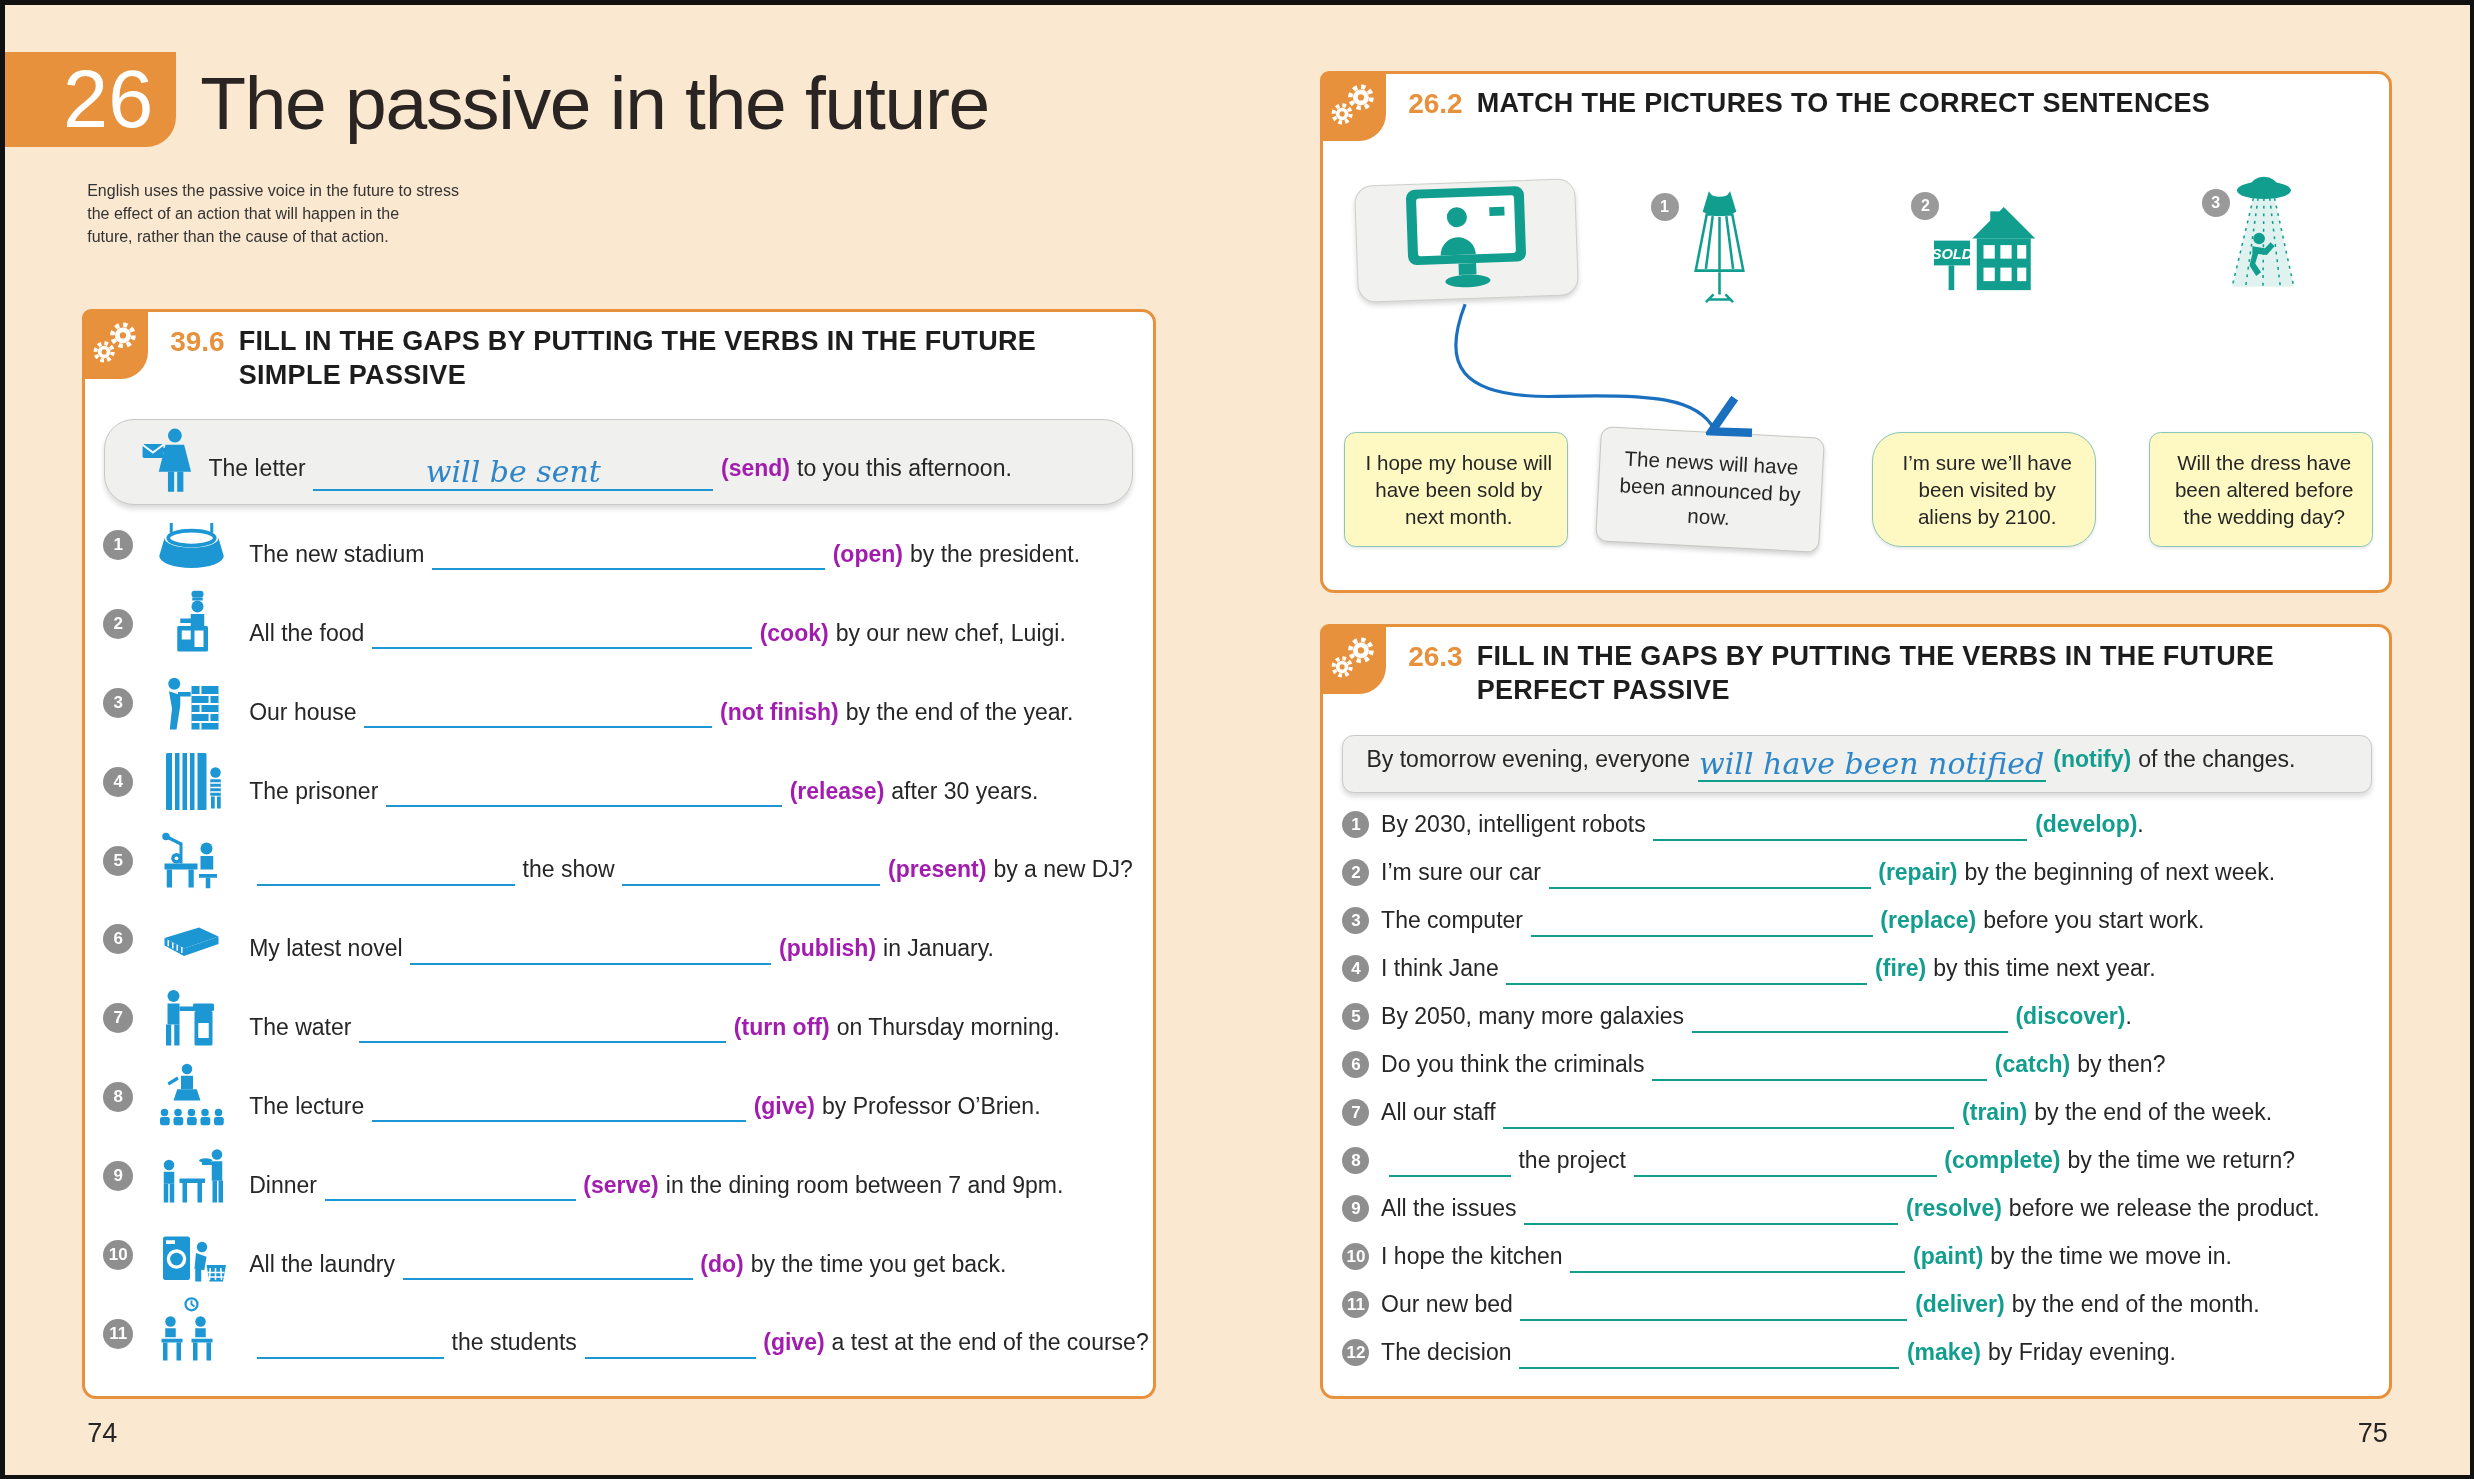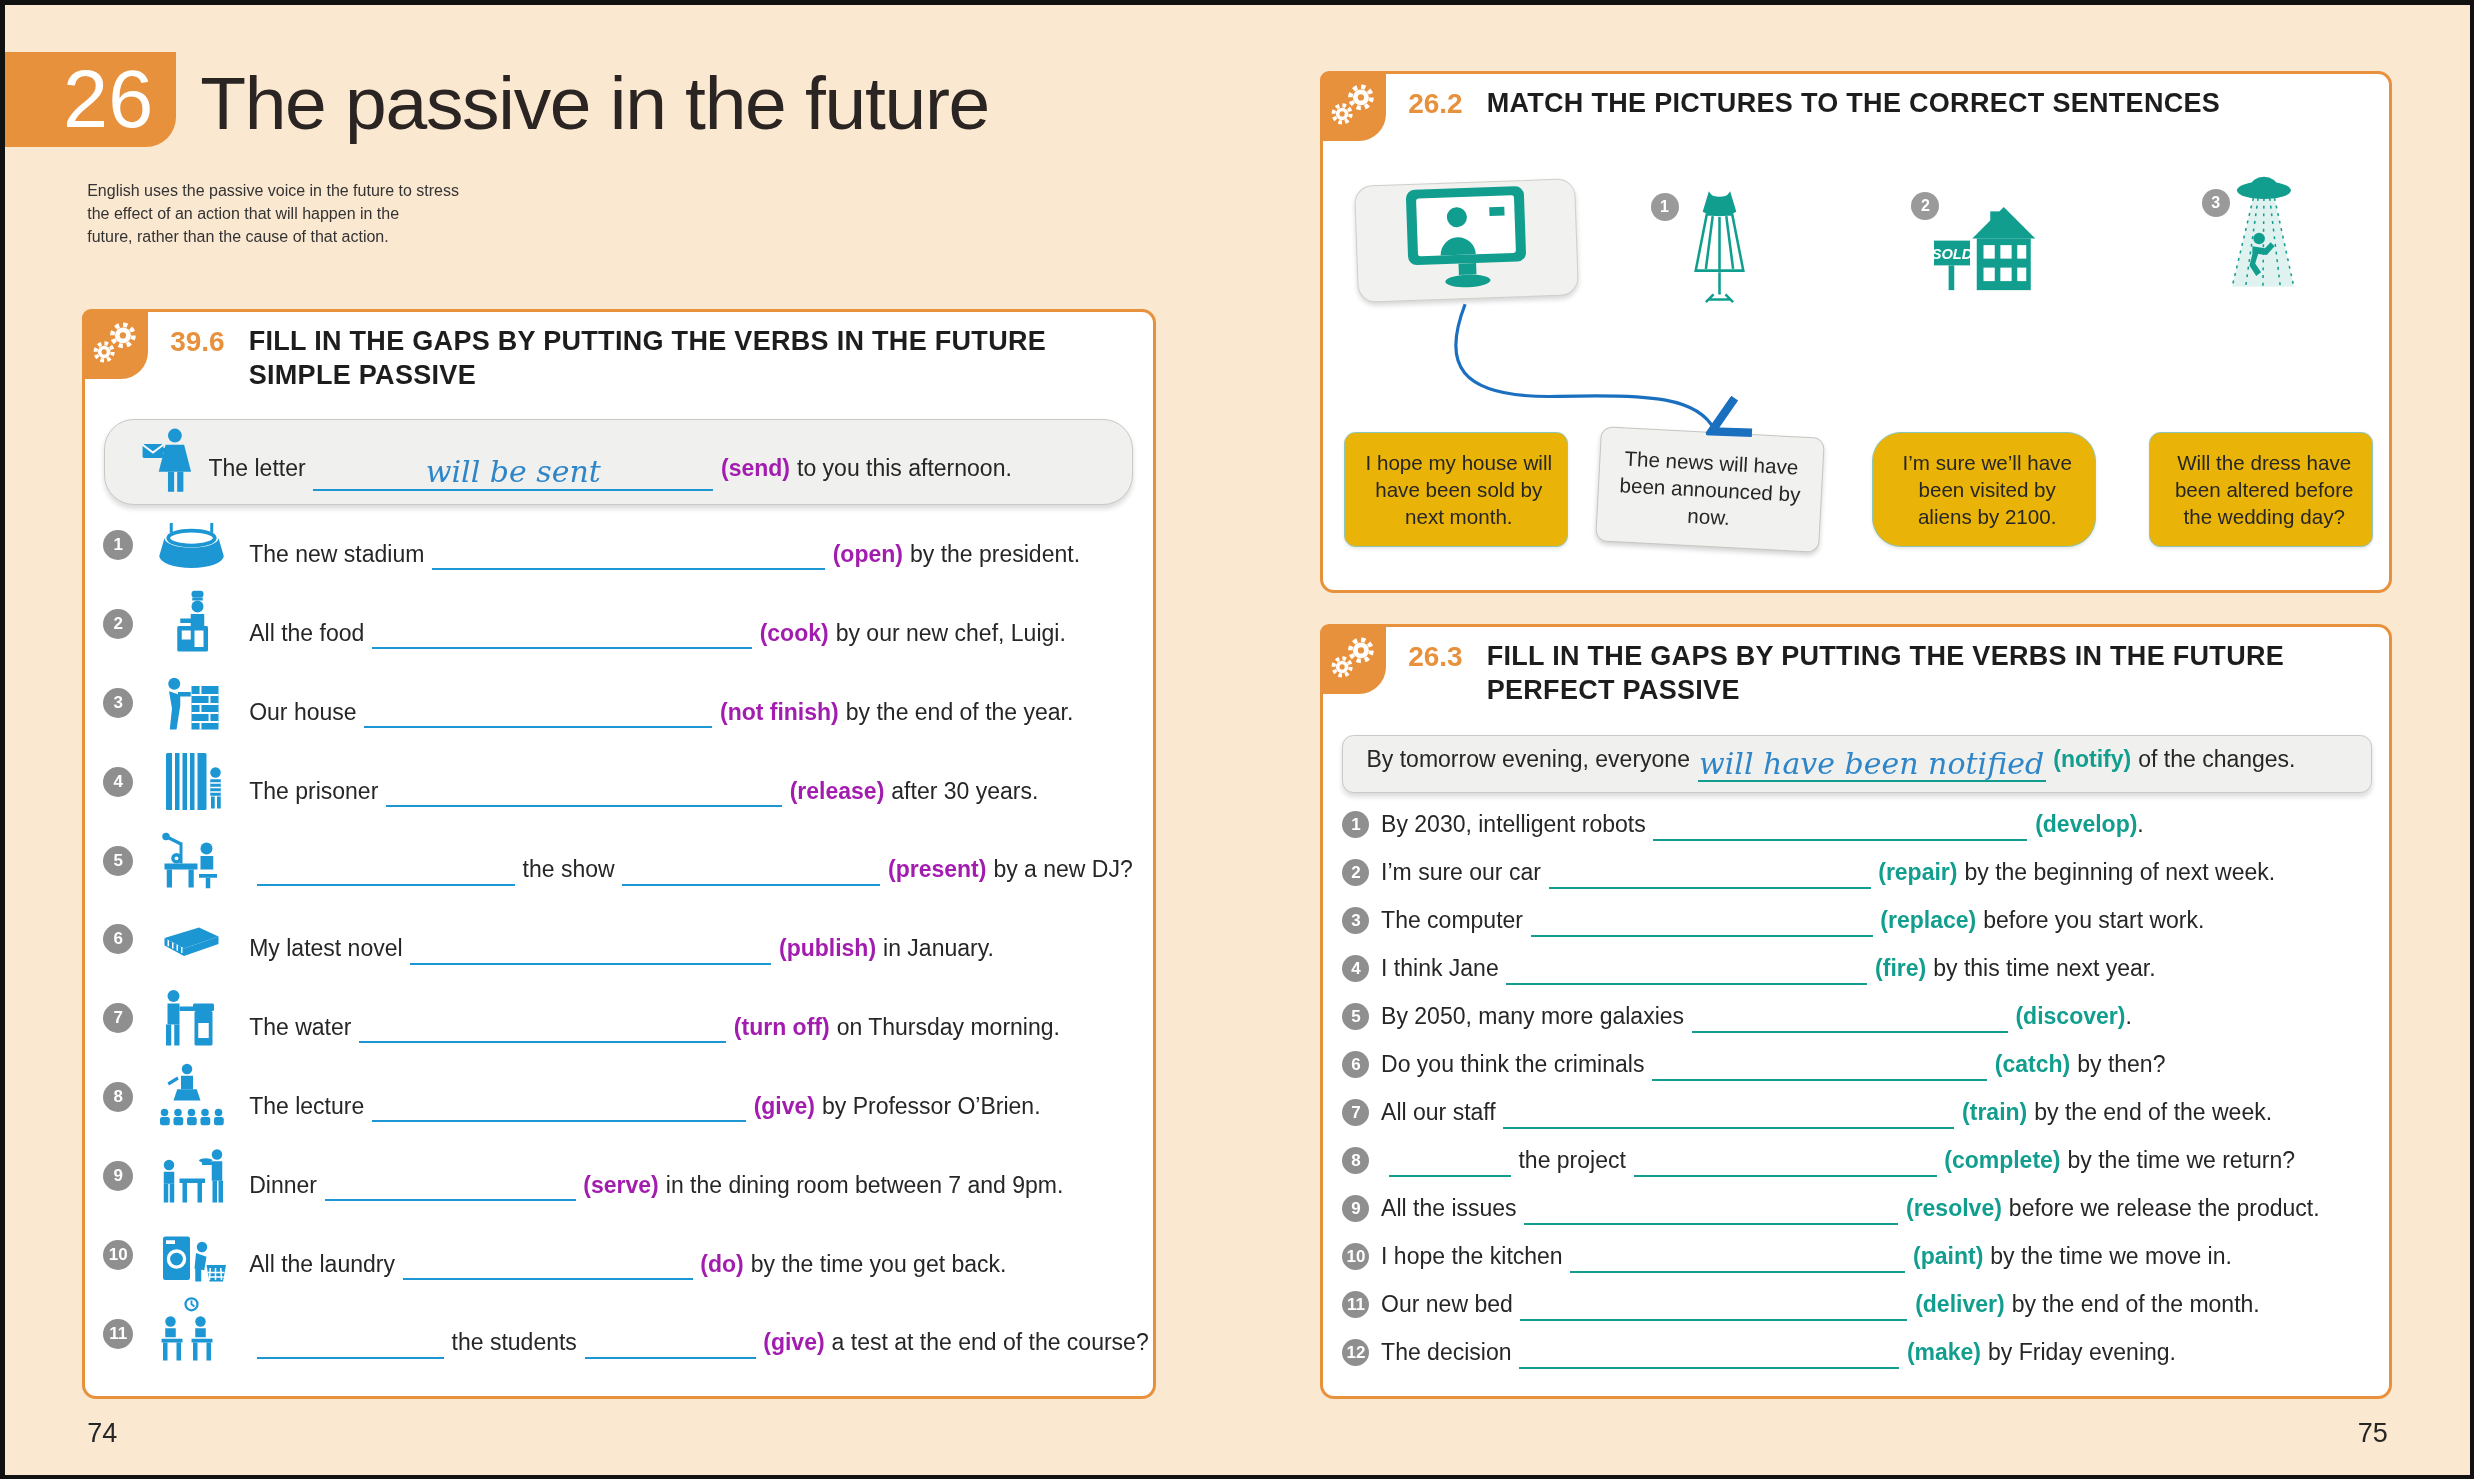--- a/index.html
+++ b/index.html
@@ -13,21 +13,21 @@
   .main-title{position:absolute;left:195px;top:55px;font-size:75px;font-weight:300;color:#2A2522;letter-spacing:-1.3px;}
   .intro{position:absolute;left:82px;top:175px;width:619px;font-size:16px;line-height:1.42;color:#333;white-space:pre-line;}
   .pagenum{position:absolute;bottom:26px;font-size:27px;color:#262626;}
   .pagenum.left{left:82px;} .pagenum.right{right:82px;}
 
   
   .exbox{position:absolute;background:#fff;border:3.2px solid #E8913C;border-radius:14px;box-sizing:border-box;}
   .gear-tab{position:absolute;left:-3.2px;top:-3.2px;width:66px;height:70px;background:#E8913C;
     border-radius:9px 0 27px 0;display:flex;align-items:center;justify-content:center;}
   .gear-tab svg{width:57px;height:57px;}
-  .box-head{position:absolute;left:85px;top:11.6px;right:15.5px;display:flex;gap:24px;align-items:flex-start;}
+  .box-head{position:absolute;left:85px;top:11.6px;right:15.5px;display:flex;gap:14px;align-items:flex-start;}
   .ex-num{color:#E8913C;font-size:28px;font-weight:700;line-height:1.28;}
   .ex-title{color:#1d1d1d;font-size:27px;font-weight:600;line-height:1.28;white-space:pre-line;letter-spacing:0.3px;}
 
   .example-row{position:absolute;background:#F0F0EE;border:1.3px solid #C9C9C5;
     box-shadow:0 3.9px 5.8px rgba(0,0,0,.14);display:flex;align-items:center;box-sizing:border-box;}
   #ex1-example{left:19.3px;top:107px;width:1029px;height:86px;border-radius:30px;padding:0 26px;}
   #ex3-example{left:19.3px;top:108px;width:1030px;height:58px;border-radius:11.6px;padding:0 23px;}
 
   
   .sentence{white-space:nowrap;font-size:24px;color:#262626;}
@@ -58,21 +58,21 @@
   .pic-cell{position:absolute;}
   .pic-cell svg{display:block;}
   .pic-badge{position:absolute;width:28px;height:28px;border-radius:50%;background:#9A9A9A;color:#fff;
     font-size:16px;font-weight:700;display:flex;align-items:center;justify-content:center;z-index:2;}
   .tv-card{position:absolute;left:33px;top:108px;width:221px;height:117px;background:#F1F1EF;border:1.3px solid #CFCFCB;
     border-radius:18px;box-shadow:0 3.2px 5.2px rgba(0,0,0,.16);display:flex;align-items:center;justify-content:center;
     transform:rotate(-2deg);box-sizing:border-box;}
   .card{position:absolute;top:358px;width:224px;height:115px;border-radius:11.6px;box-sizing:border-box;
     display:flex;align-items:center;justify-content:center;text-align:center;padding:6.4px 13px;
     font-size:20.6px;line-height:1.32;color:#262626;}
-  .card.normal{background:#eab308;border:1.3px solid #8CC5B9;box-shadow:0 1.9px 3.2px rgba(0,0,0,.09);padding-left:19px;}
+  .card.normal{background:#fef9c3;border:1.3px solid #8CC5B9;box-shadow:0 1.9px 3.2px rgba(0,0,0,.09);padding-left:19px;}
   .card.example{background:#F1F1EF;border:1.3px solid #C6C6C2;box-shadow:0 3.2px 5.2px rgba(0,0,0,.18);transform:rotate(3deg);}
   .match-arrow{position:absolute;left:97px;top:227px;z-index:1;}
 </style>
 </head>
 <body>
 
 <div class="spread">
 
   <div class="unit-tab">
     <span>26</span>

